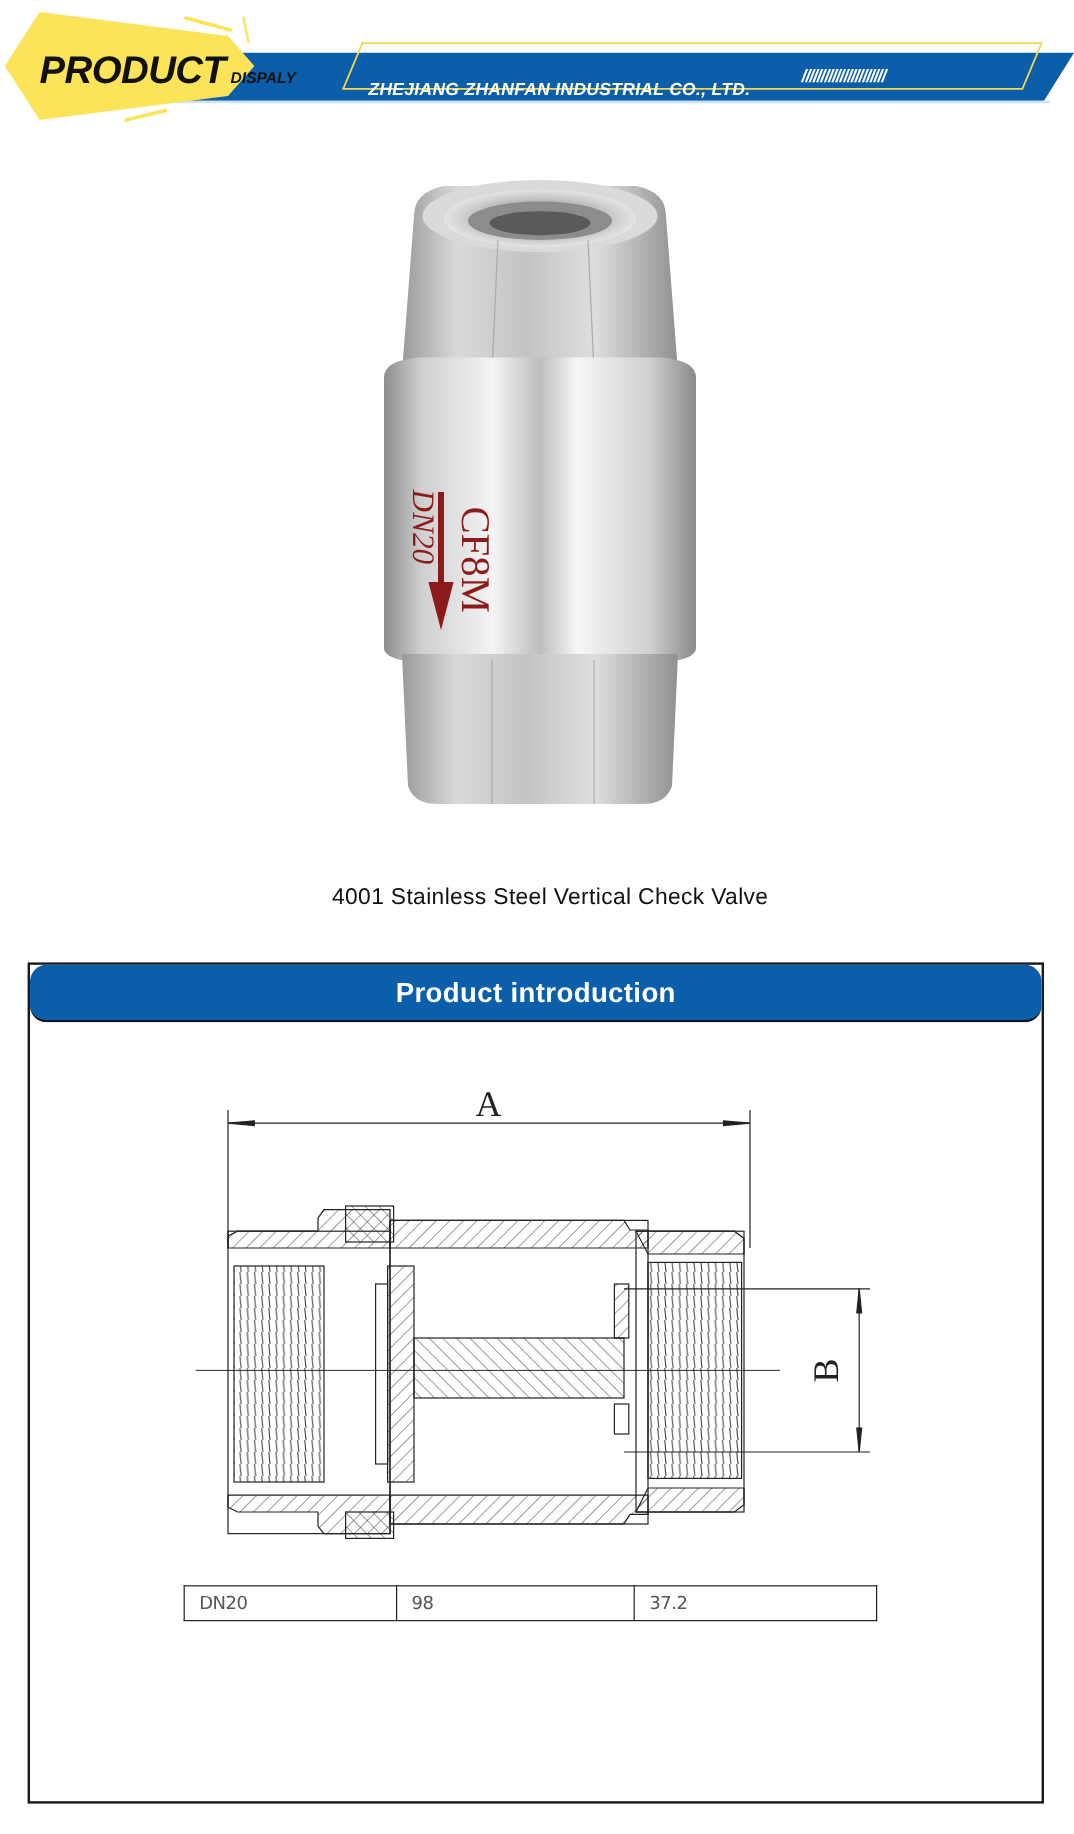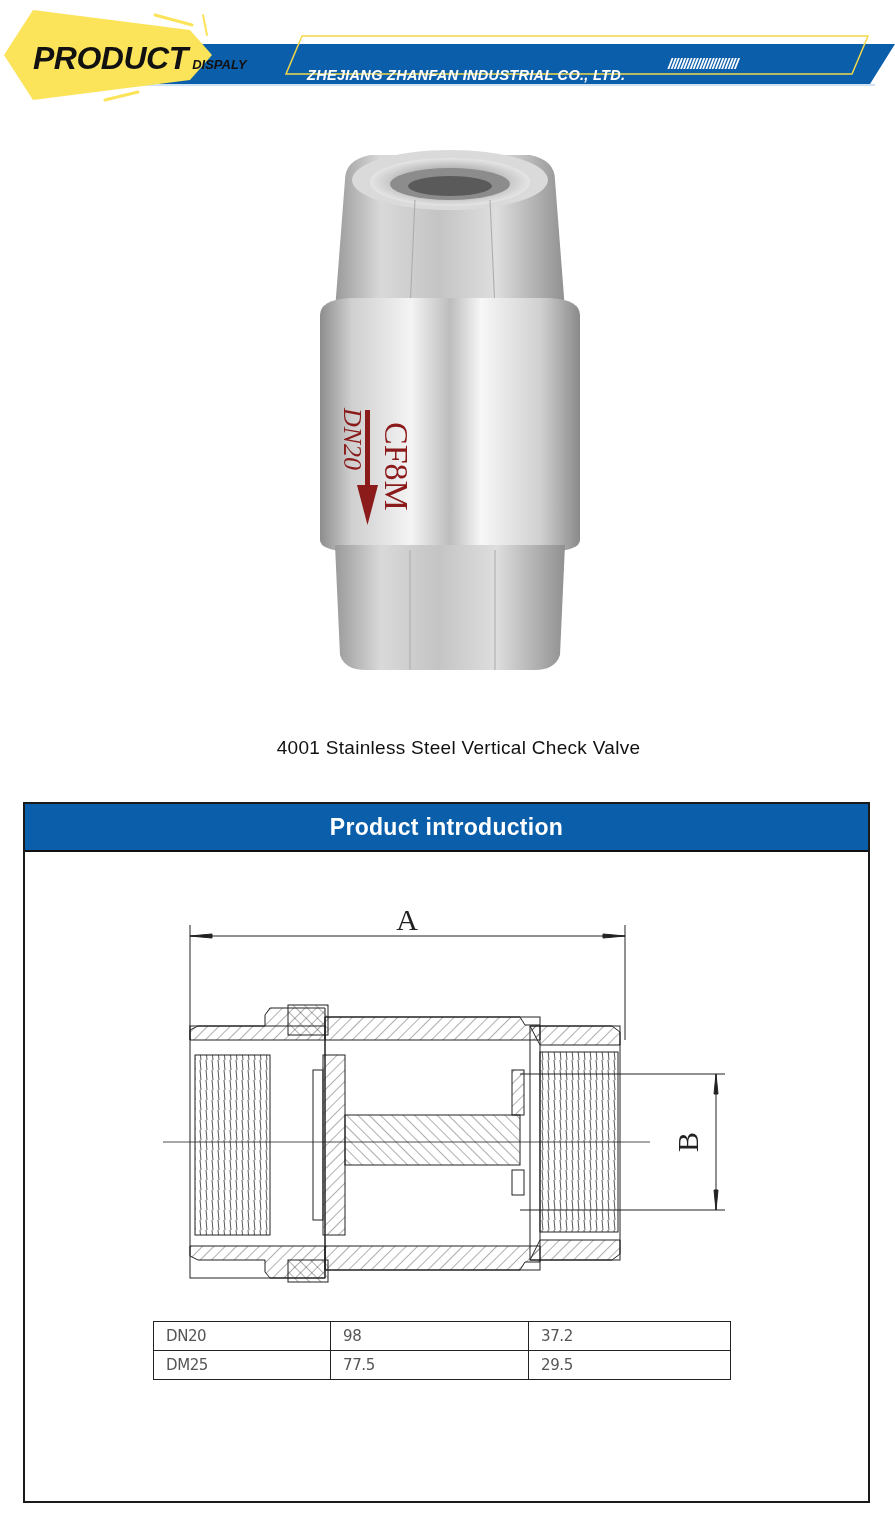--- a/index.html
+++ b/index.html
@@ -11,21 +11,21 @@
     .banner-left-text .big { font-size: 32px; letter-spacing: -0.5px; }
     .banner-left-text .small { font-size: 13px; }
     .banner-company { position: absolute; left: 307px; top: 67px; font-family: "Liberation Sans", sans-serif; font-style: italic; font-weight: bold; color: #ffffff; font-size: 14.5px; letter-spacing: 0.3px; white-space: nowrap; }
     .banner-hatch { position: absolute; left: 668px; top: 55px; font-family: "Liberation Sans", sans-serif; font-style: italic; font-weight: bold; color: #ffffff; font-size: 15px; letter-spacing: -1px; white-space: nowrap; }
 
     .product-image { position: absolute; left: 310px; top: 140px; width: 280px; height: 540px; }
 
     .product-caption { position: absolute; left: 0; top: 737px; width: 917px; text-align: center; font-family: "Liberation Sans", sans-serif; font-size: 19px; color: #111; letter-spacing: 0.3px; }
 
     .intro-panel { position: absolute; left: 23px; top: 802px; width: 847px; height: 701px; border: 2px solid #1a1a1a; box-sizing: border-box; background: #fff; }
-    .intro-header { position: absolute; left: 0; top: 0; width: 100%; height: 48px; background: #0a5eaa; border-bottom: 2px solid #111; box-sizing: border-box; display: flex; align-items: center; justify-content: center; }
+    .intro-header { position: absolute; left: 0; top: 0; width: 100%; height: 48px; background: #0a5eaa; border-bottom: 2px solid #111; box-sizing: border-box; display: flex; align-items: center; justify-content: center; border-radius: 14px; }
     .intro-title { color: #fff; font-family: "Liberation Sans", sans-serif; font-weight: bold; font-size: 23px; letter-spacing: 0.3px; }
 
     .drawing { position: absolute; left: 150px; top: 900px; width: 600px; height: 400px; }
 
     .size-table { position: absolute; left: 153px; top: 1321px; width: 578px; border-collapse: collapse; font-family: "DejaVu Sans", sans-serif; font-size: 15px; color: #555; }
     .size-table td { border: 1.5px solid #222; height: 29px; padding: 0 0 0 12px; box-sizing: border-box; letter-spacing: -0.4px; }
     .size-table td.c0 { width: 177px; }
     .size-table td.c1 { width: 198px; }
   </style>
 </head>
@@ -171,19 +171,14 @@
   </svg>
 </div>
 
 <table class="size-table">
   <tbody>
   <tr>
     <td class="c0">DN20</td>
     <td class="c1">98</td>
     <td>37.2</td>
   </tr>
-  <tr>
-    <td class="c0">DM25</td>
-    <td class="c1">77.5</td>
-    <td>29.5</td>
-  </tr>
 </tbody>
   </table>
 
 </body></html>

